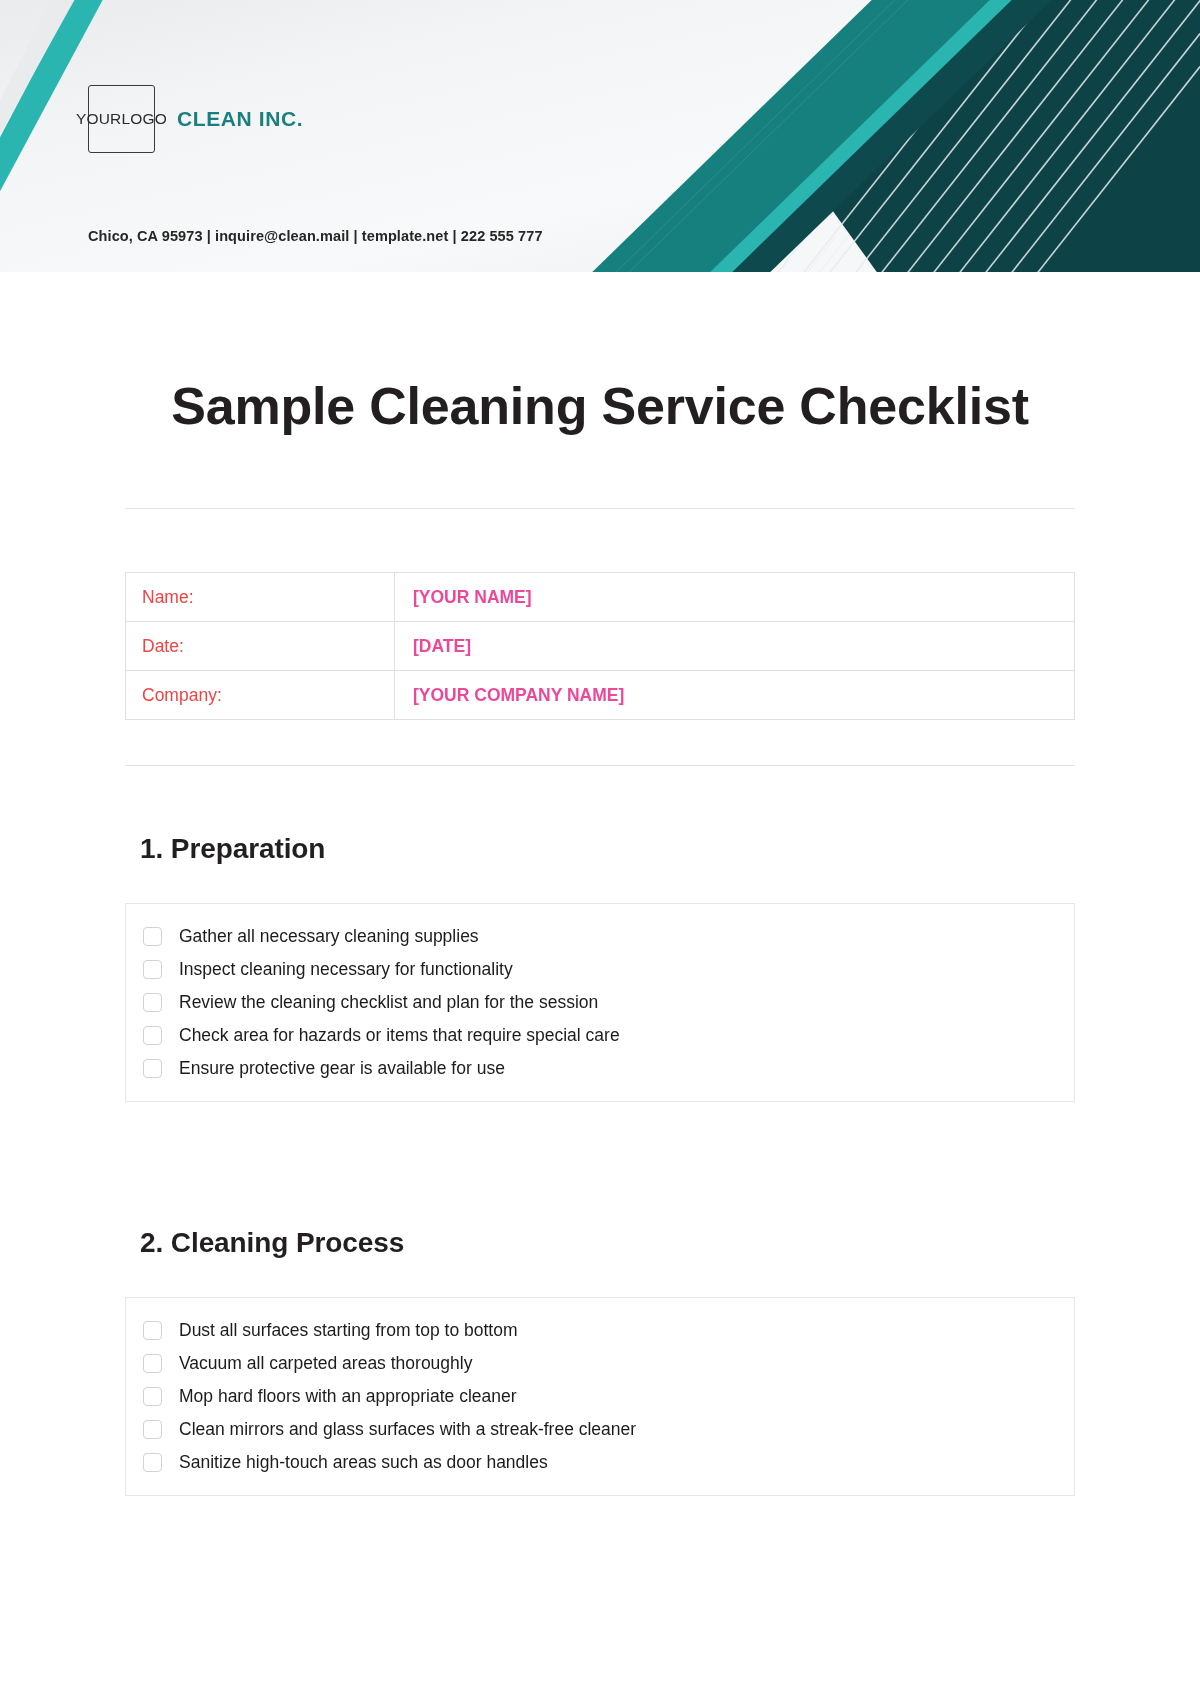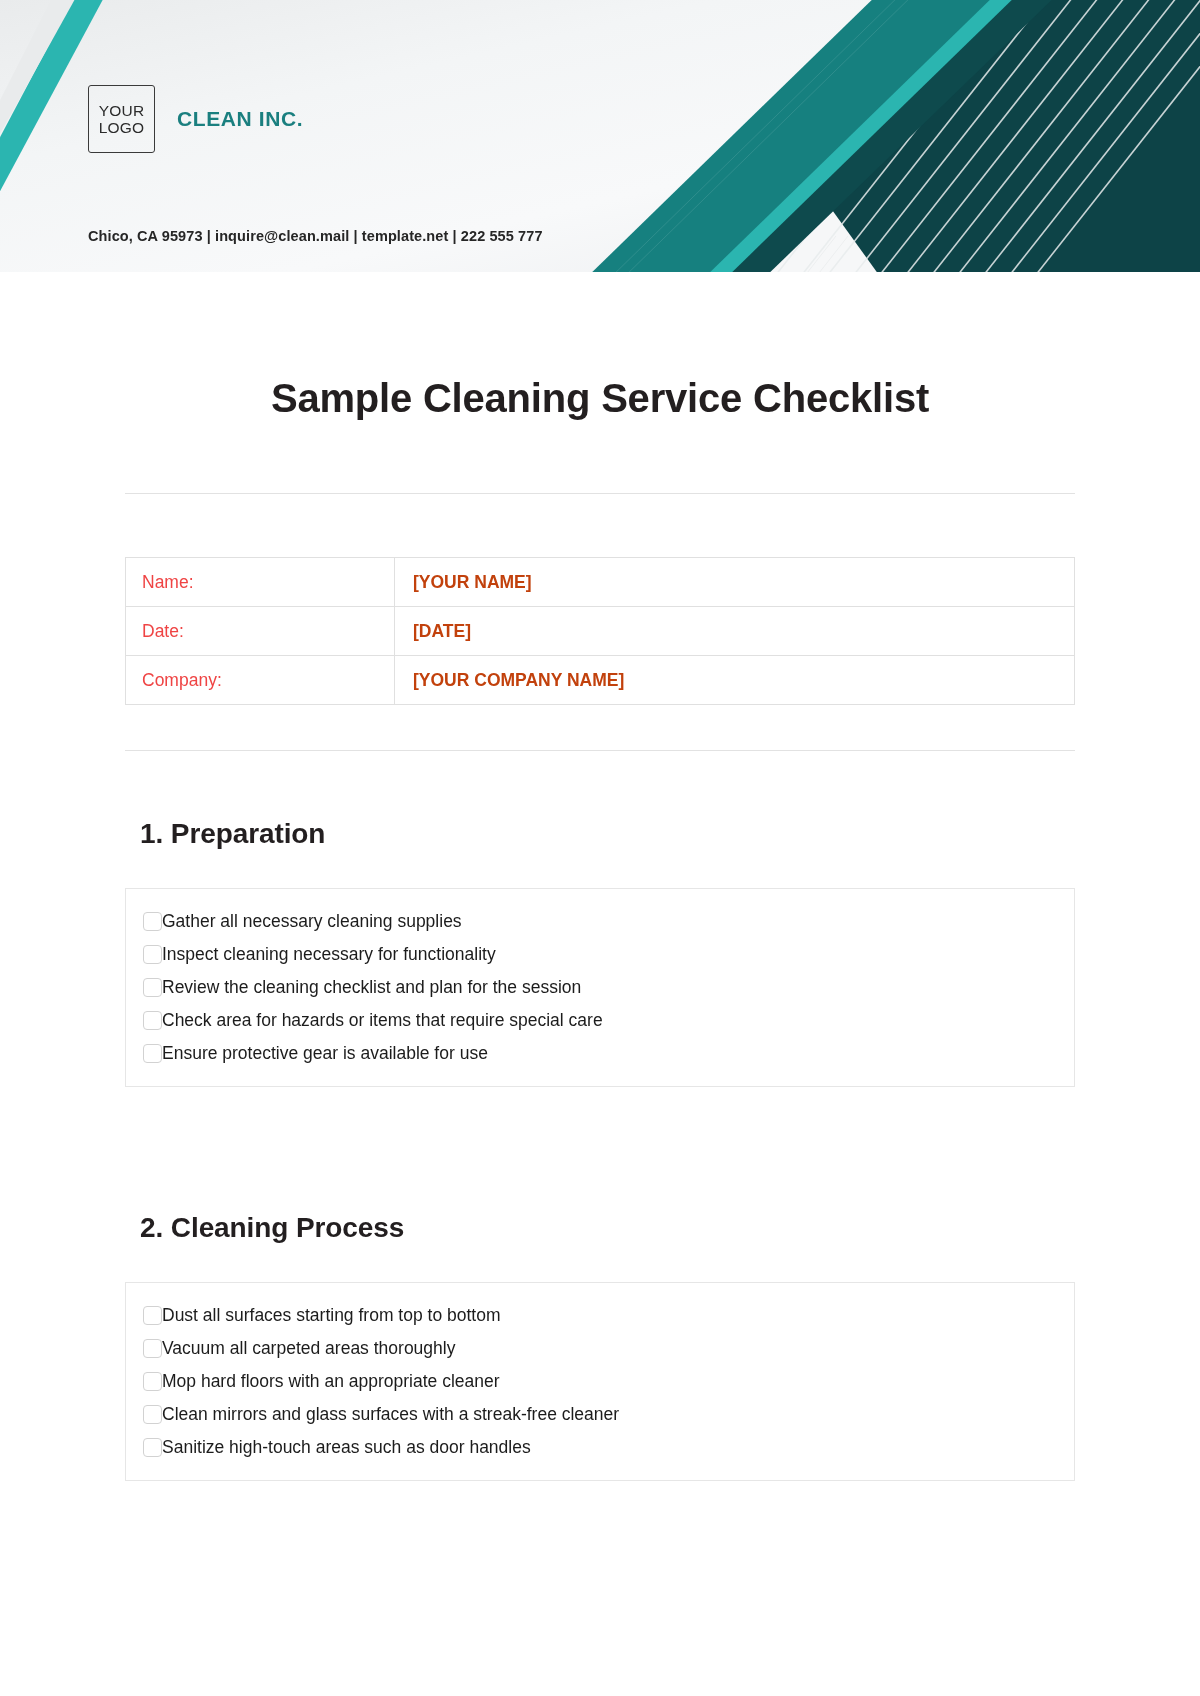--- a/index.html
+++ b/index.html
@@ -39,21 +39,21 @@
     align-items: center;
     gap: 22px;
     z-index: 5;
   }
   .logo-box {
     width: 65px;
     height: 66px;
     border: 1.5px solid #3a3a3a;
     border-radius: 3px;
     display: flex;
-    flex-direction: column;
+    flex-direction: row;
     align-items: center;
     justify-content: center;
     line-height: 1.12;
   }
   .logo-box span {
     font-size: 15.5px;
     font-weight: 400;
     color: #2b2b2b;
     letter-spacing: 0.2px;
     font-family: "Liberation Sans", sans-serif;
@@ -77,21 +77,21 @@
     font-weight: bold;
   }
 
   
   .page-body {
     position: relative;
     padding: 0 125px;
   }
   .doc-title {
     text-align: center;
-    font-size: 40px;
+    font-size: 52px;
     font-weight: bold;
     color: #231f20;
     margin: 0;
     padding-top: 104px;
     letter-spacing: -0.2px;
   }
   .divider {
     height: 1px;
     background: #e2e2e2;
     margin-top: 72px;
@@ -111,21 +111,21 @@
     vertical-align: middle;
   }
   .info-label {
     width: 252px;
     font-size: 17.5px;
     color: #ef4444;
     font-weight: 400;
   }
   .info-value {
     font-size: 17.5px;
-    color: #c2410c;
+    color: #ec4899;
     font-weight: bold;
     padding-left: 18px !important;
   }
 
   .divider2 {
     height: 1px;
     background: #e2e2e2;
     margin-top: 45px;
   }
 
@@ -139,20 +139,21 @@
     letter-spacing: -0.1px;
   }
   .checklist-box {
     border: 1px solid #e6e6e6;
     margin-top: 38px;
     padding: 16px 0 16px 0;
   }
   .check-item {
     display: flex;
     align-items: center;
+    gap: 17px;
     padding: 6px 0 6px 17px;
   }
   .checkbox {
     width: 17px;
     height: 17px;
     min-width: 17px;
     border: 1.3px solid #d2d2d2;
     border-radius: 4px;
     background: #ffffff;
   }

